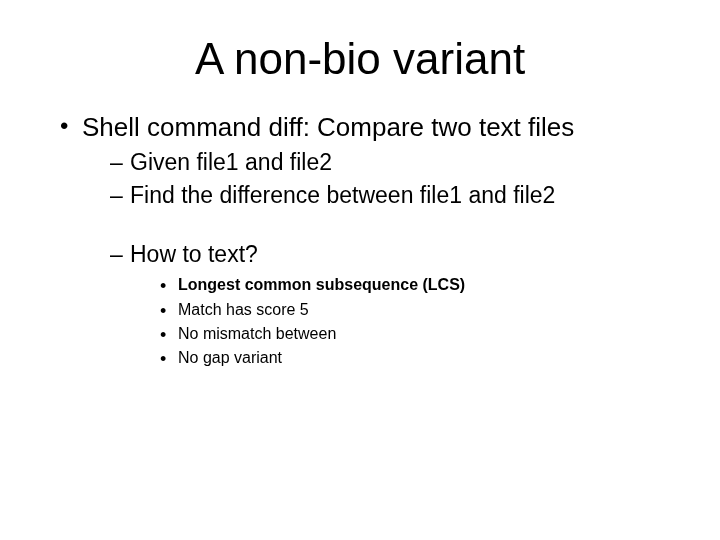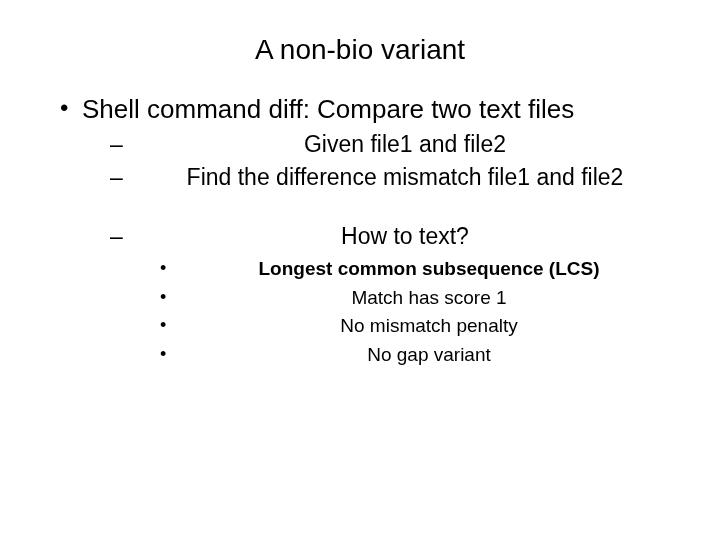--- a/index.html
+++ b/index.html
@@ -12,21 +12,21 @@
     color: #000000;
   }
   .slide {
     box-sizing: border-box;
     width: 720px;
     height: 540px;
     padding: 24px 40px 40px 40px;
   }
   .title {
     text-align: center;
-    font-size: 28px;
+    font-size: 44px;
     font-weight: normal;
     margin: 10px 0 28px 0;
   }
   ul.level1 {
     list-style: none;
     padding-left: 20px;
     margin: 0;
   }
   ul.level1 > li {
     font-size: 26px;
@@ -39,21 +39,20 @@
     position: absolute;
     left: 0;
     top: 0;
     font-size: 24px;
     line-height: 1.2;
   }
   ul.level2 {
     list-style: none;
     padding-left: 28px;
     margin-top: 4px;
-    text-align: center;
   }
   ul.level2 > li {
     font-size: 23px;
     margin-bottom: 2px;
     position: relative;
     padding-left: 20px;
     line-height: 1.35;
   }
   ul.level2 > li::before {
     content: "–";
@@ -65,21 +64,21 @@
   ul.level2 > li.spaced {
     margin-top: 28px;
     margin-bottom: 6px;
   }
   ul.level3 {
     list-style: none;
     padding-left: 30px;
     margin-top: 4px;
   }
   ul.level3 > li {
-    font-size: 19px;
+    font-size: 16px;
     margin-bottom: 2px;
     position: relative;
     padding-left: 18px;
     line-height: 1.4;
   }
   ul.level3 > li::before {
     content: "•";
     position: absolute;
     left: 0;
     top: 0;
@@ -95,35 +94,35 @@
 
   <ul class="level1">
     <li>
       <span>Shell command diff: Compare two text files</span>
 
       <ul class="level2">
         <li>
           <span>Given file1 and file2</span>
         </li>
         <li>
-          <span>Find the difference mismatch file1 and file2</span>
+          <span>Find the difference between file1 and file2</span>
         </li>
 
         <li class="spaced">
           <span>How to text?</span>
 
           <ul class="level3">
             <li>
               <span class="bold">Longest common subsequence (LCS)</span>
             </li>
             <li>
-              <span>Match has score 1</span>
+              <span>Match has score 5</span>
             </li>
             <li>
-              <span>No mismatch penalty</span>
+              <span>No mismatch between</span>
             </li>
             <li>
               <span>No gap variant</span>
             </li>
           </ul>
         </li>
       </ul>
     </li>
   </ul>
 </div>

